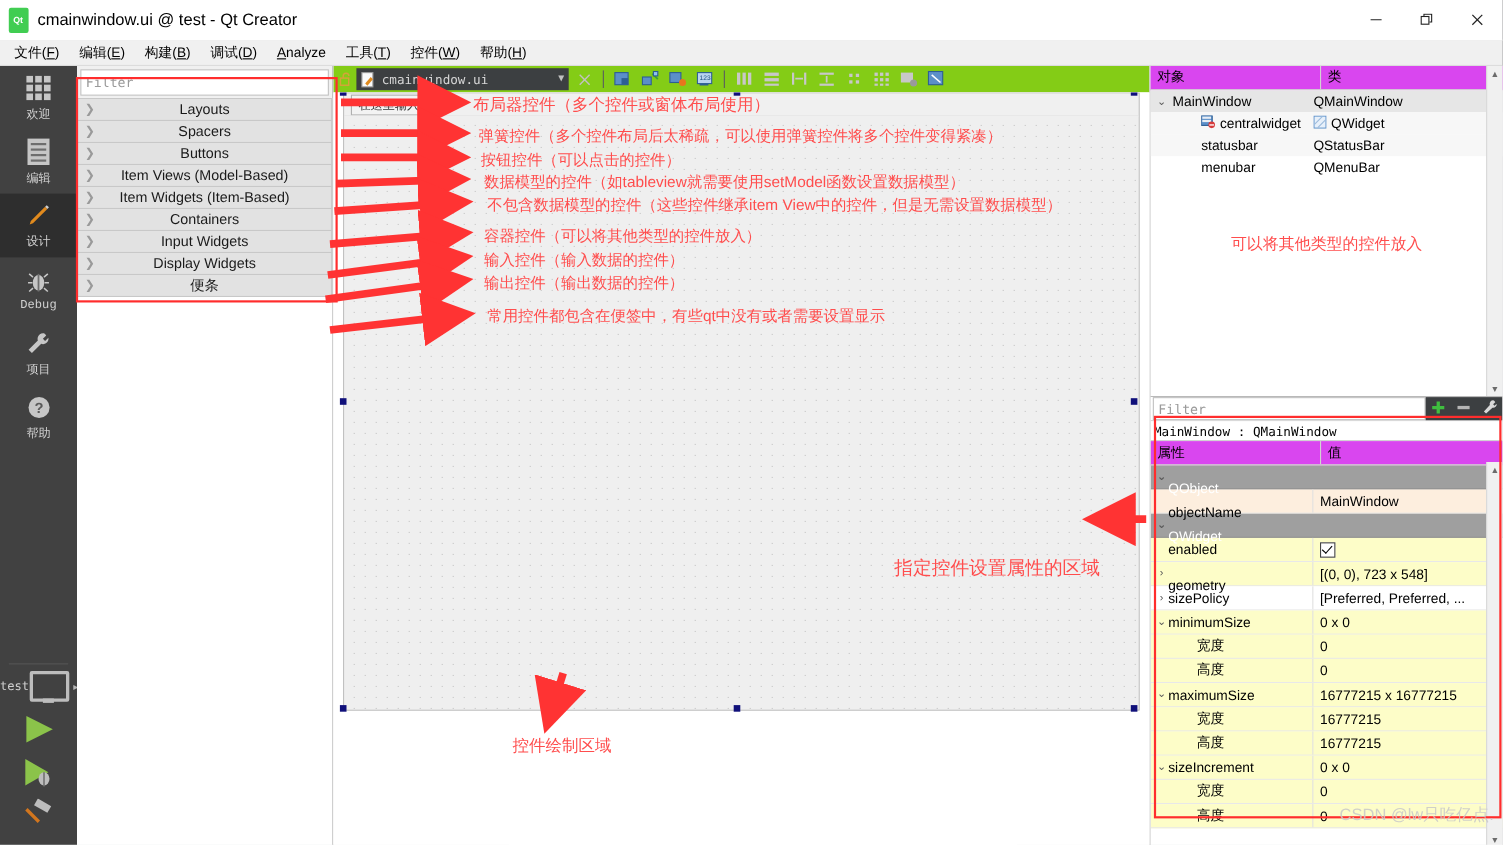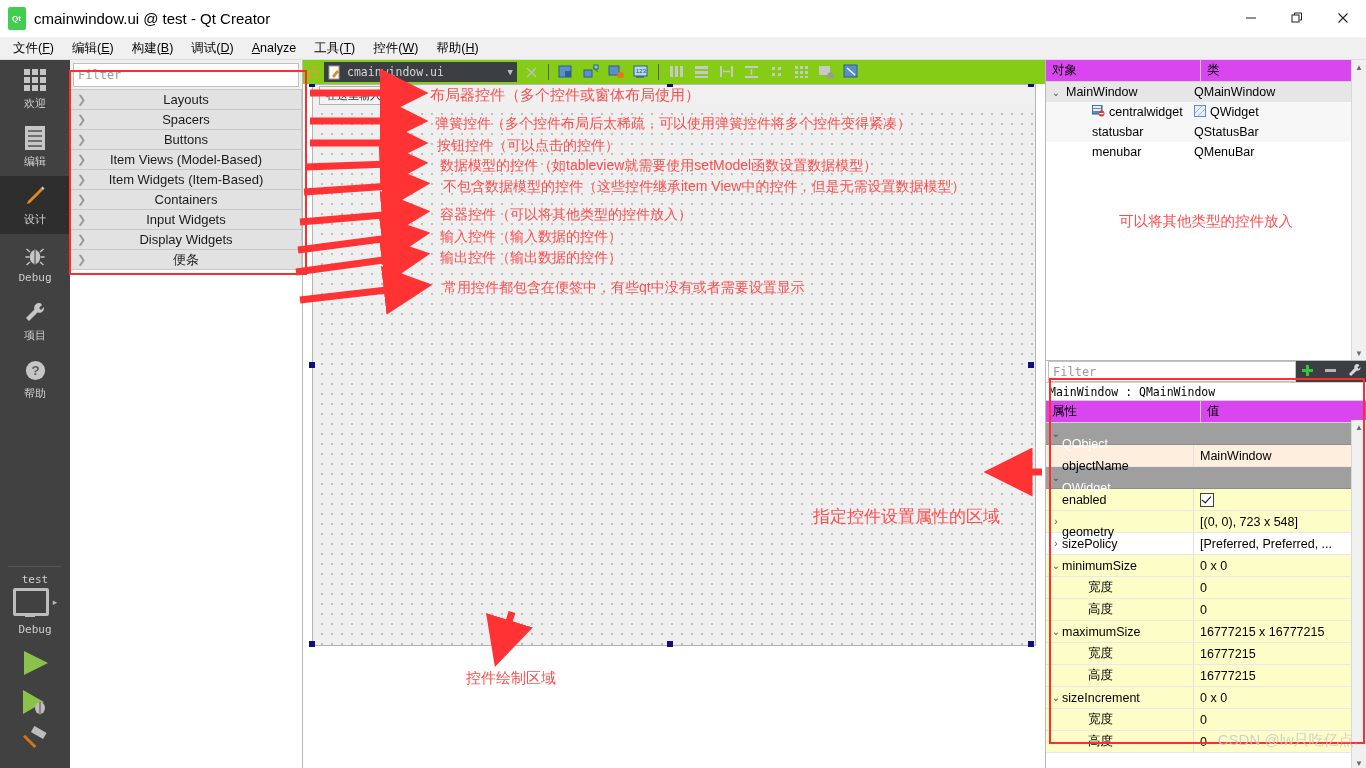--- a/index.html
+++ b/index.html
@@ -32,21 +32,21 @@
   .mode{height:58px;display:flex;flex-direction:column;align-items:center;justify-content:center;gap:3px;cursor:pointer;}
   .mode.active{background:#2e2e2e;}
   .mode .mi{height:26px;display:flex;align-items:center;justify-content:center;}
   .mode .ml{font-size:11px;color:#d0d0d0;font-family:Liberation Mono, monospace;letter-spacing:0;}
   .grid-icon{display:grid;grid-template-columns:repeat(3,6px);grid-template-rows:repeat(3,6px);gap:2px;}
   .grid-icon i{background:#c6c6c6;display:block;}
   .doc-icon{width:20px;height:24px;background:#c6c6c6;position:relative;}
   .doc-icon::after{content:"";position:absolute;left:3px;top:4px;right:3px;height:2px;background:#6e6e6e;
     box-shadow:0 5px 0 #6e6e6e,0 10px 0 #6e6e6e,0 15px 0 #6e6e6e;}
   .modespacer{flex:1;}
-  .moderun{display:flex;flex-direction:column;align-items:center;}
+  .moderun{display:flex;flex-direction:row;align-items:center;}
   .kit-label{font-size:11px;color:#cfcfcf;font-family:"DejaVu Sans Mono",monospace;margin-bottom:2px;}
   .monitor{width:30px;height:22px;border:3px solid #bdbdbd;border-radius:2px;position:relative;}
   .monitor::after{content:"";position:absolute;left:9px;top:22px;width:10px;height:4px;background:#bdbdbd;}
   .runbtn{margin:10px 0;}
   .modedivider{height:1px;background:#555;margin:6px 8px;}
 
   
   .leftdock{width:232px;background:#f0f0f0;border-right:1px solid #b9b9b9;position:relative;flex:none;
      display:flex;flex-direction:column;}
   .wb-filter{height:22px;background:#fff;border:1px solid #c0c0c0;margin:3px 3px 2px 3px;display:flex;align-items:center;

